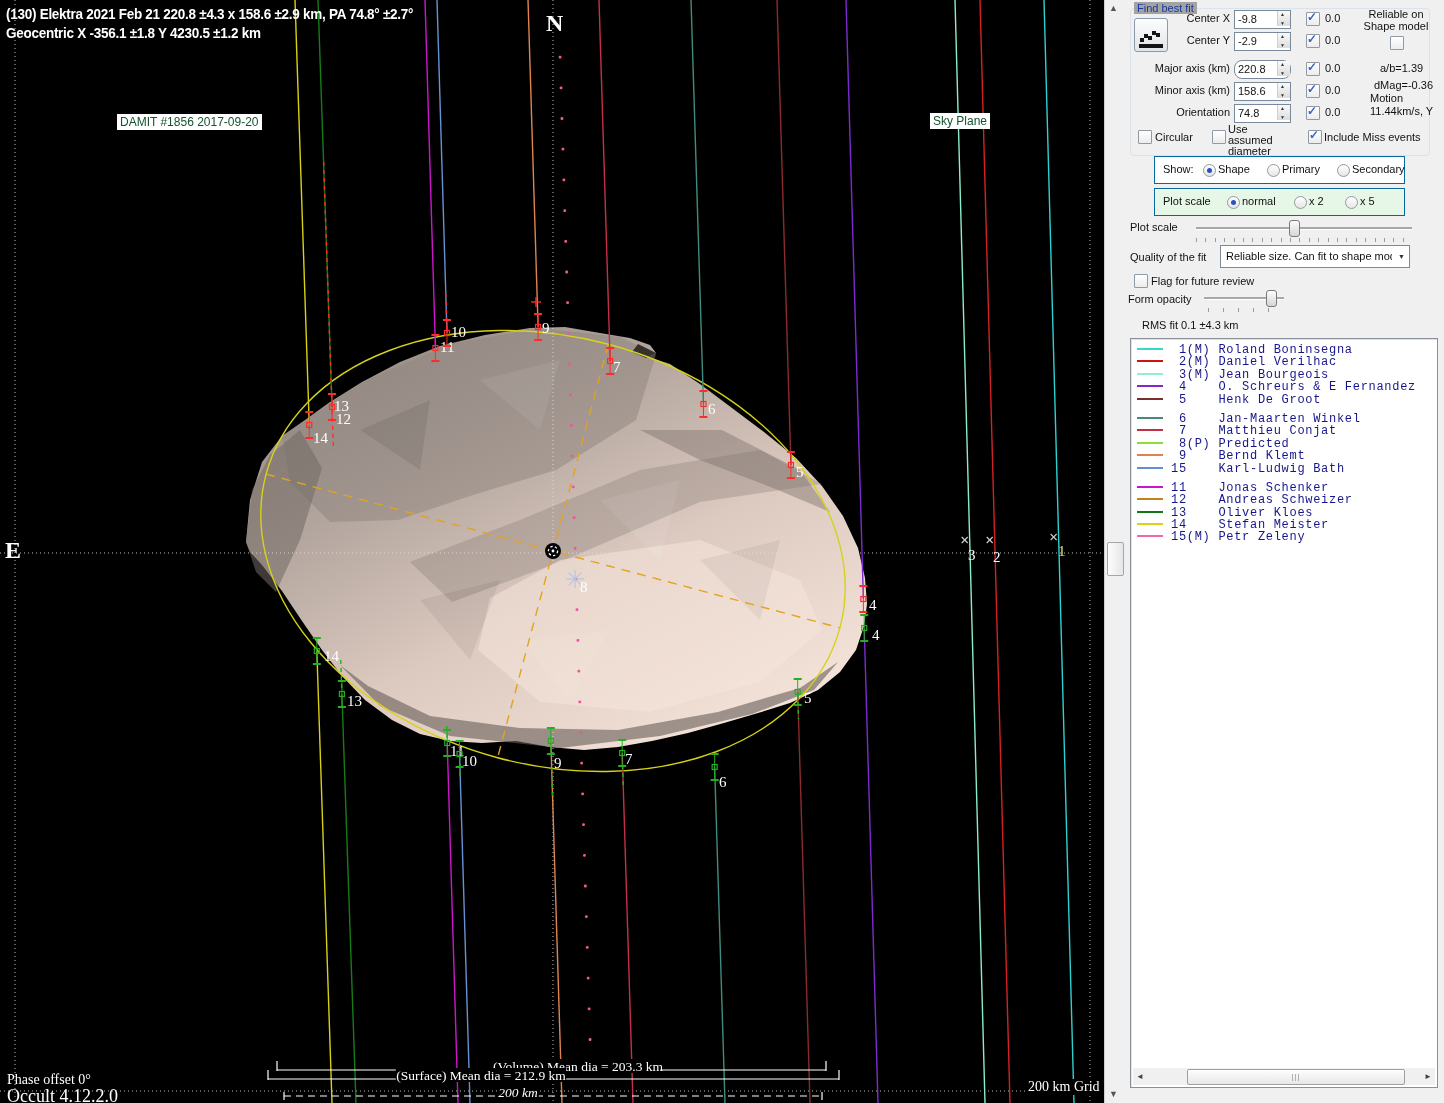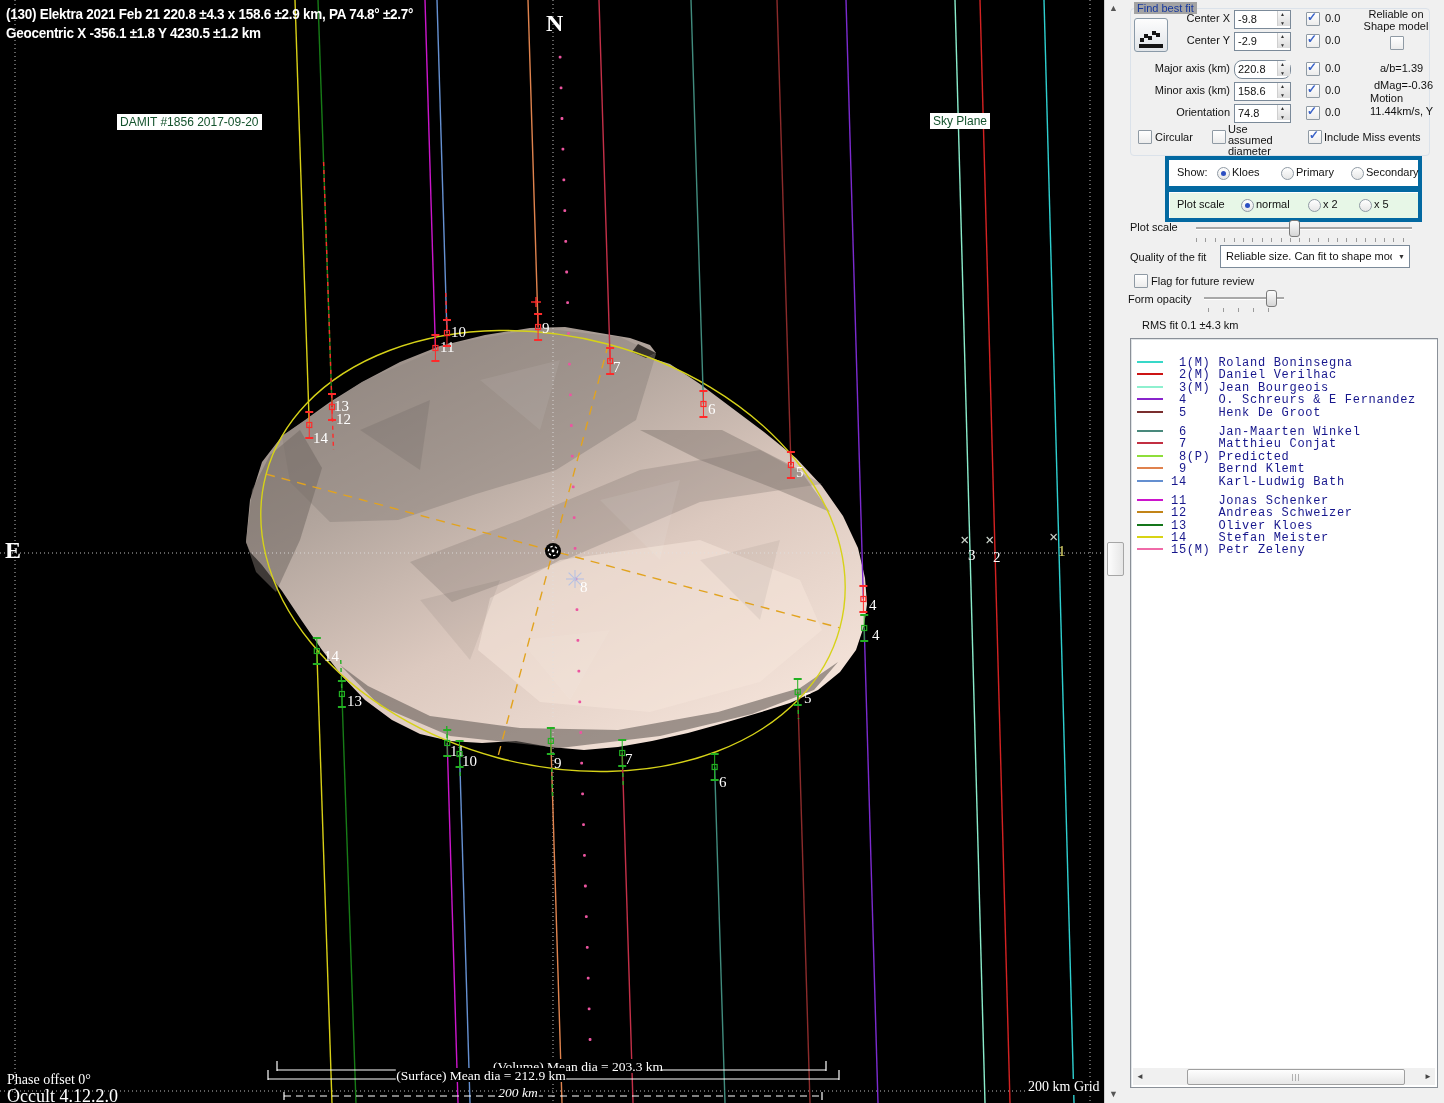--- a/index.html
+++ b/index.html
@@ -43,32 +43,32 @@
   .num .spin{position:absolute;right:0;top:0;width:12px;height:15px;border-left:1px solid #cfcfcf;
     background:linear-gradient(#fafafa,#dcdcdc);}
   .num .spin::before{content:"▲";position:absolute;top:0px;left:2px;font-size:5px;color:#333;}
   .num .spin::after{content:"▼";position:absolute;bottom:0px;left:2px;font-size:5px;color:#333;}
   .cbx{position:absolute;width:12px;height:12px;background:linear-gradient(#fff,#ececec);
     border:1px solid #8f9aa4;border-radius:1px;}
   .cbx.on::after{content:"✓";position:absolute;left:0px;top:-3px;font-size:12px;color:#3a62c8;font-weight:700;}
   .rad{position:absolute;width:11px;height:11px;border-radius:50%;border:1px solid #8f9aa4;
     background:linear-gradient(#fff,#e6e6e6);}
   .rad.on::after{content:"";position:absolute;left:3px;top:3px;width:5px;height:5px;border-radius:50%;background:#2d4fc2;}
-  .panel-box{position:absolute;left:41px;width:249px;height:26px;border:4px solid #0369a1;
+  .panel-box{position:absolute;left:30px;width:249px;height:26px;border:1px solid #0369a1;
     box-shadow:inset 1px 1px 0 #fff;}
   .slider-track{position:absolute;height:2px;background:#a8a8a8;box-shadow:0 1px 0 #fff;}
   .slider-thumb{position:absolute;width:9px;height:15px;background:linear-gradient(#fdfdfd,#d5d5d5);
     border:1px solid #7a7a7a;border-radius:3px;}
   .ticks{position:absolute;height:4px;background:repeating-linear-gradient(90deg,#9a9a9a 0 1px,transparent 1px 9.4px);}
   .dd{position:absolute;left:96px;top:245px;width:188px;height:21px;border:1px solid #7b8a99;background:#fff;}
   .dd .dd-val{position:absolute;left:5px;top:4px;white-space:nowrap;overflow:hidden;width:166px;}
   .dd .dd-arrow{position:absolute;right:4px;top:7px;font-size:7px;color:#333;}
   #listwrap{position:absolute;left:6px;top:338px;width:306px;height:748px;background:#fff;
     border:1px solid #8a9098;box-shadow:inset 1px 1px 0 #dfe3e6;}
-  #observer-list{position:absolute;left:0;top:0;right:0;height:712px;overflow:hidden;padding-top:17px;}
+  #observer-list{position:absolute;left:0;top:0;right:0;height:712px;overflow:hidden;padding-top:4px;}
   .obs-row{position:relative;height:12.4px;}
   .obs-row.gap{margin-top:7px;}
   .obs-swatch{position:absolute;left:6px;top:5px;width:26px;height:2px;}
   .obs-text{position:absolute;left:40px;top:0;font-family:"Liberation Mono","DejaVu Sans Mono",monospace;
     font-size:12px;letter-spacing:0.7px;color:#16168c;white-space:pre;}
   #hscroll{position:absolute;left:2px;right:2px;bottom:2px;height:17px;background:#f0f0f0;}
   #hscroll .arr{position:absolute;top:4px;font-size:8px;color:#444;}
   #hscroll .thumb{position:absolute;left:54px;top:1px;width:216px;height:14px;
     background:linear-gradient(#fefefe,#e7e7e7);border:1px solid #9f9f9f;border-radius:2px;
     text-align:center;font-size:8px;color:#909090;letter-spacing:1px;line-height:13px;}
@@ -376,21 +376,21 @@
     <span class="cbx" style="left:14px;top:130px;"></span>
     <span class="plbl" style="left:31px;top:131px;">Circular</span>
     <span class="cbx" style="left:88px;top:130px;"></span>
     <span class="plbl" style="left:104px;top:124px;width:64px;white-space:normal;line-height:11px;">Use assumed diameter</span>
     <span class="cbx on" style="left:184px;top:130px;"></span>
     <span class="plbl" style="left:200px;top:131px;">Include Miss events</span>
 
     <div class="panel-box" style="top:156px;background:#fff;">
       <span class="plbl" style="left:8px;top:6px;">Show:</span>
       <span class="rad on" style="left:48px;top:7px;"></span>
-      <span class="plbl" style="left:63px;top:6px;">Kloes</span>
+      <span class="plbl" style="left:63px;top:6px;">Shape</span>
       <span class="rad" style="left:112px;top:7px;"></span>
       <span class="plbl" style="left:127px;top:6px;">Primary</span>
       <span class="rad" style="left:182px;top:7px;"></span>
       <span class="plbl" style="left:197px;top:6px;">Secondary</span>
     </div>
 
     <div class="panel-box" style="top:188px;background:#e7f7e7;">
       <span class="plbl" style="left:8px;top:6px;">Plot scale</span>
       <span class="rad on" style="left:72px;top:7px;"></span>
       <span class="plbl" style="left:87px;top:6px;">normal</span>
@@ -453,21 +453,21 @@
           <div class="obs-row">
             <span class="obs-swatch" style="background: rgb(142, 222, 58);"></span>
             <span class="obs-text"> 8(P) Predicted</span>
           </div>
           <div class="obs-row">
             <span class="obs-swatch" style="background: rgb(224, 130, 78);"></span>
             <span class="obs-text"> 9    Bernd Klemt</span>
           </div>
           <div class="obs-row">
             <span class="obs-swatch" style="background: rgb(100, 143, 208);"></span>
-            <span class="obs-text">14    Karl-Ludwig Bath</span>
+            <span class="obs-text">15    Karl-Ludwig Bath</span>
           </div>
           <div class="obs-row gap">
             <span class="obs-swatch" style="background: rgb(204, 20, 204);"></span>
             <span class="obs-text">11    Jonas Schenker</span>
           </div>
           <div class="obs-row">
             <span class="obs-swatch" style="background: rgb(194, 132, 24);"></span>
             <span class="obs-text">12    Andreas Schweizer</span>
           </div>
           <div class="obs-row">

